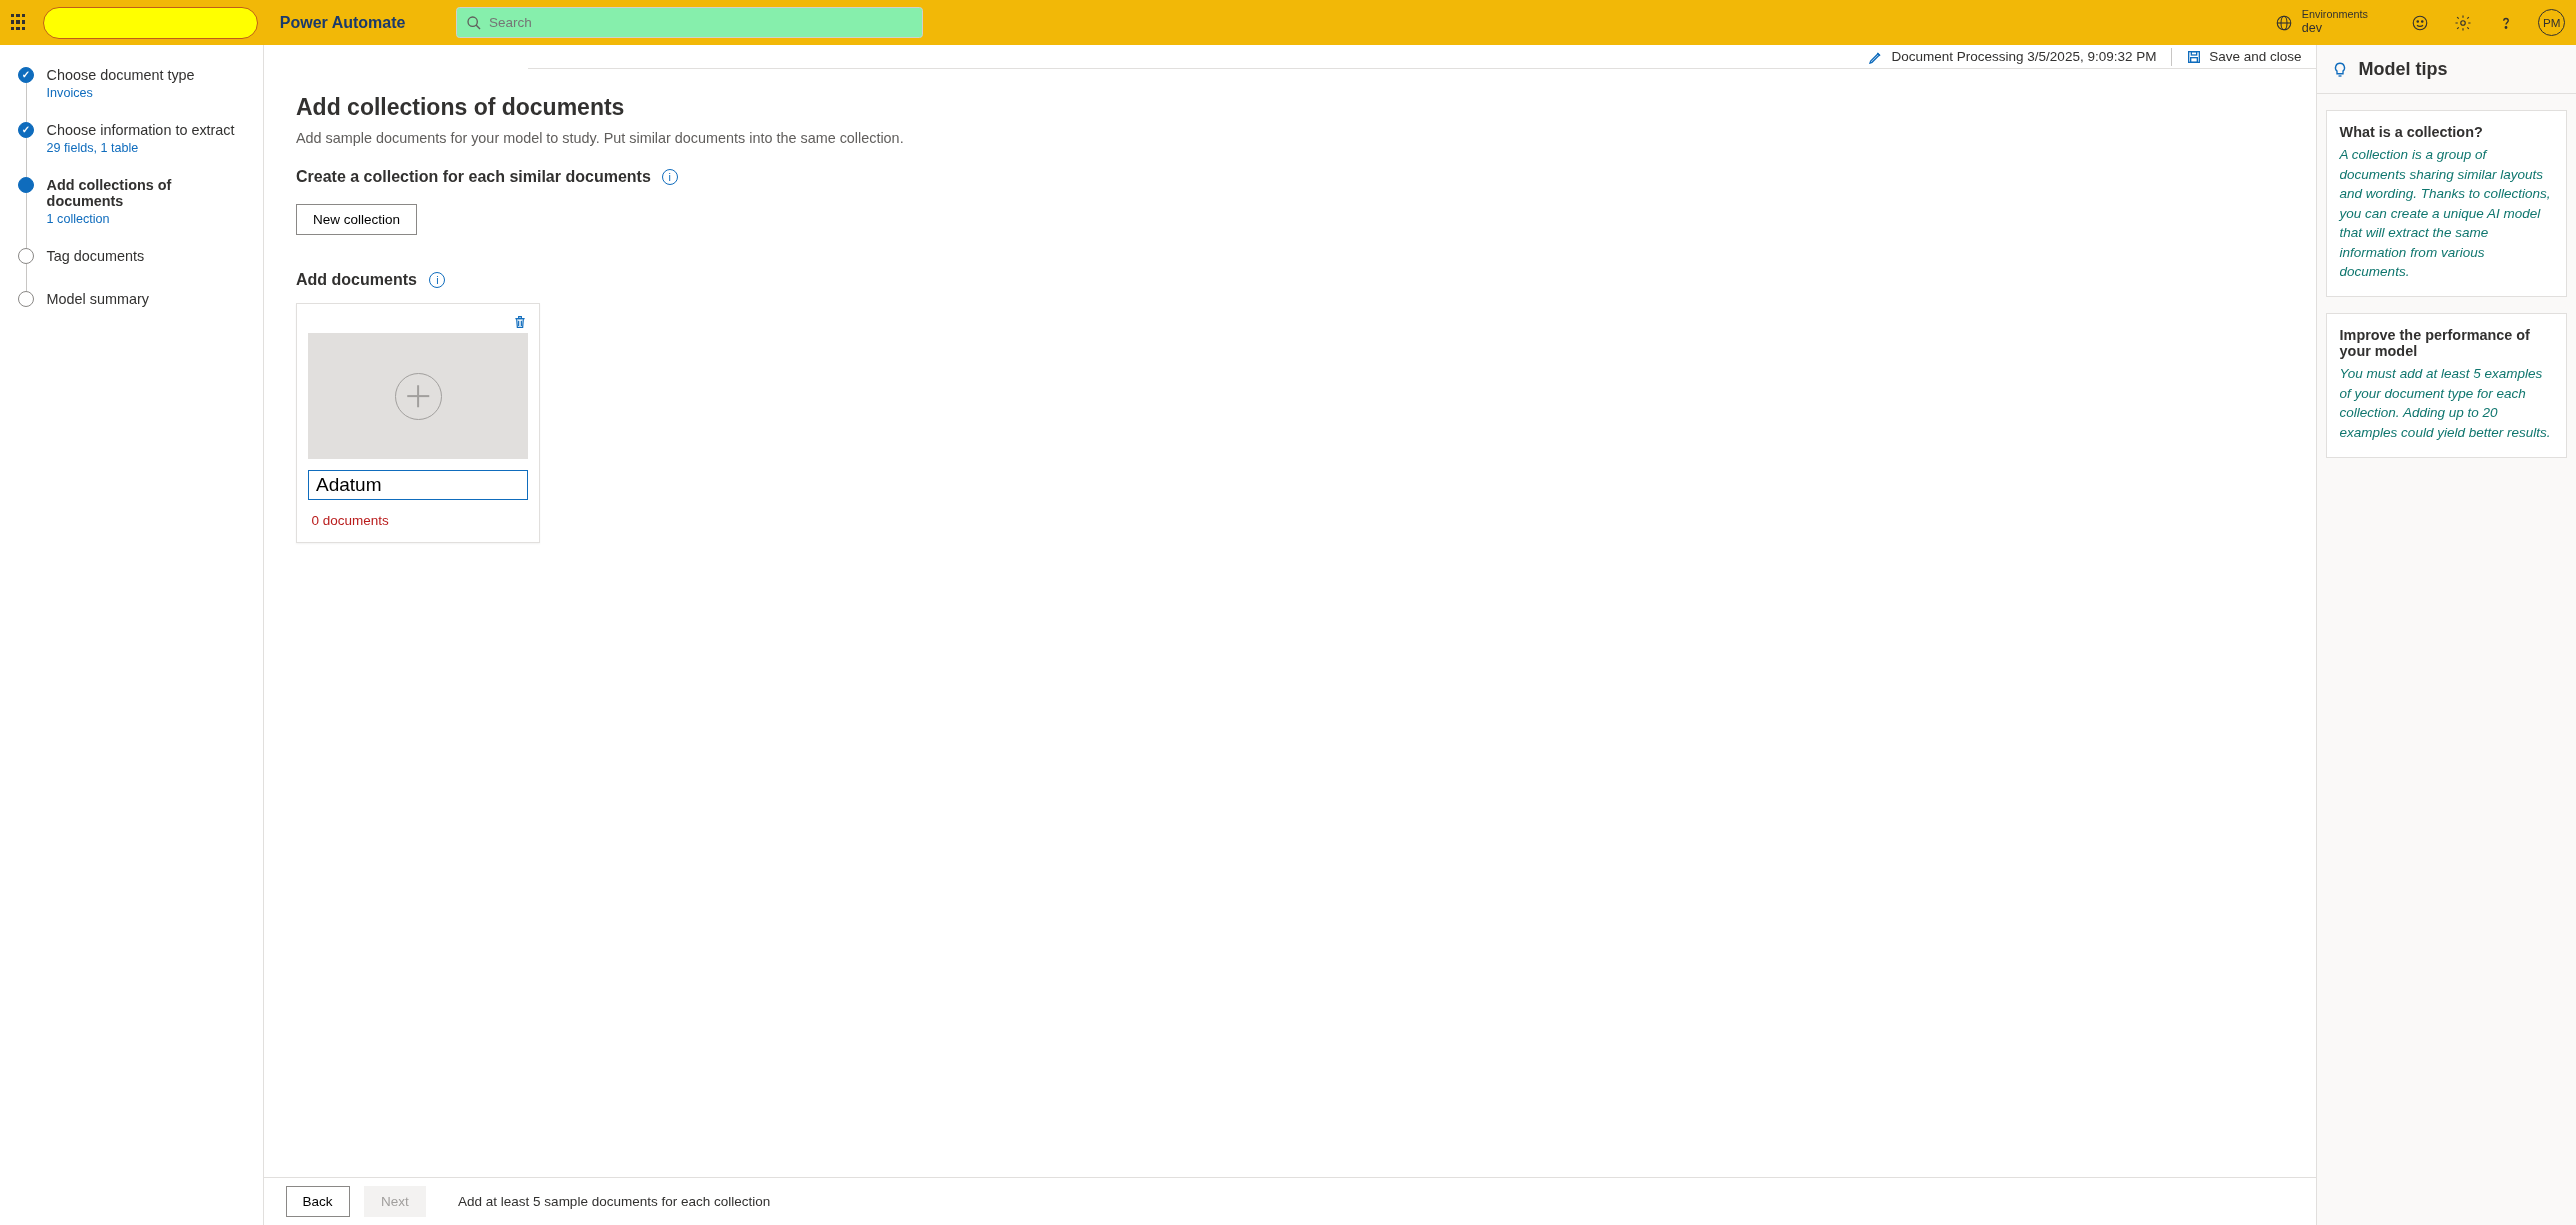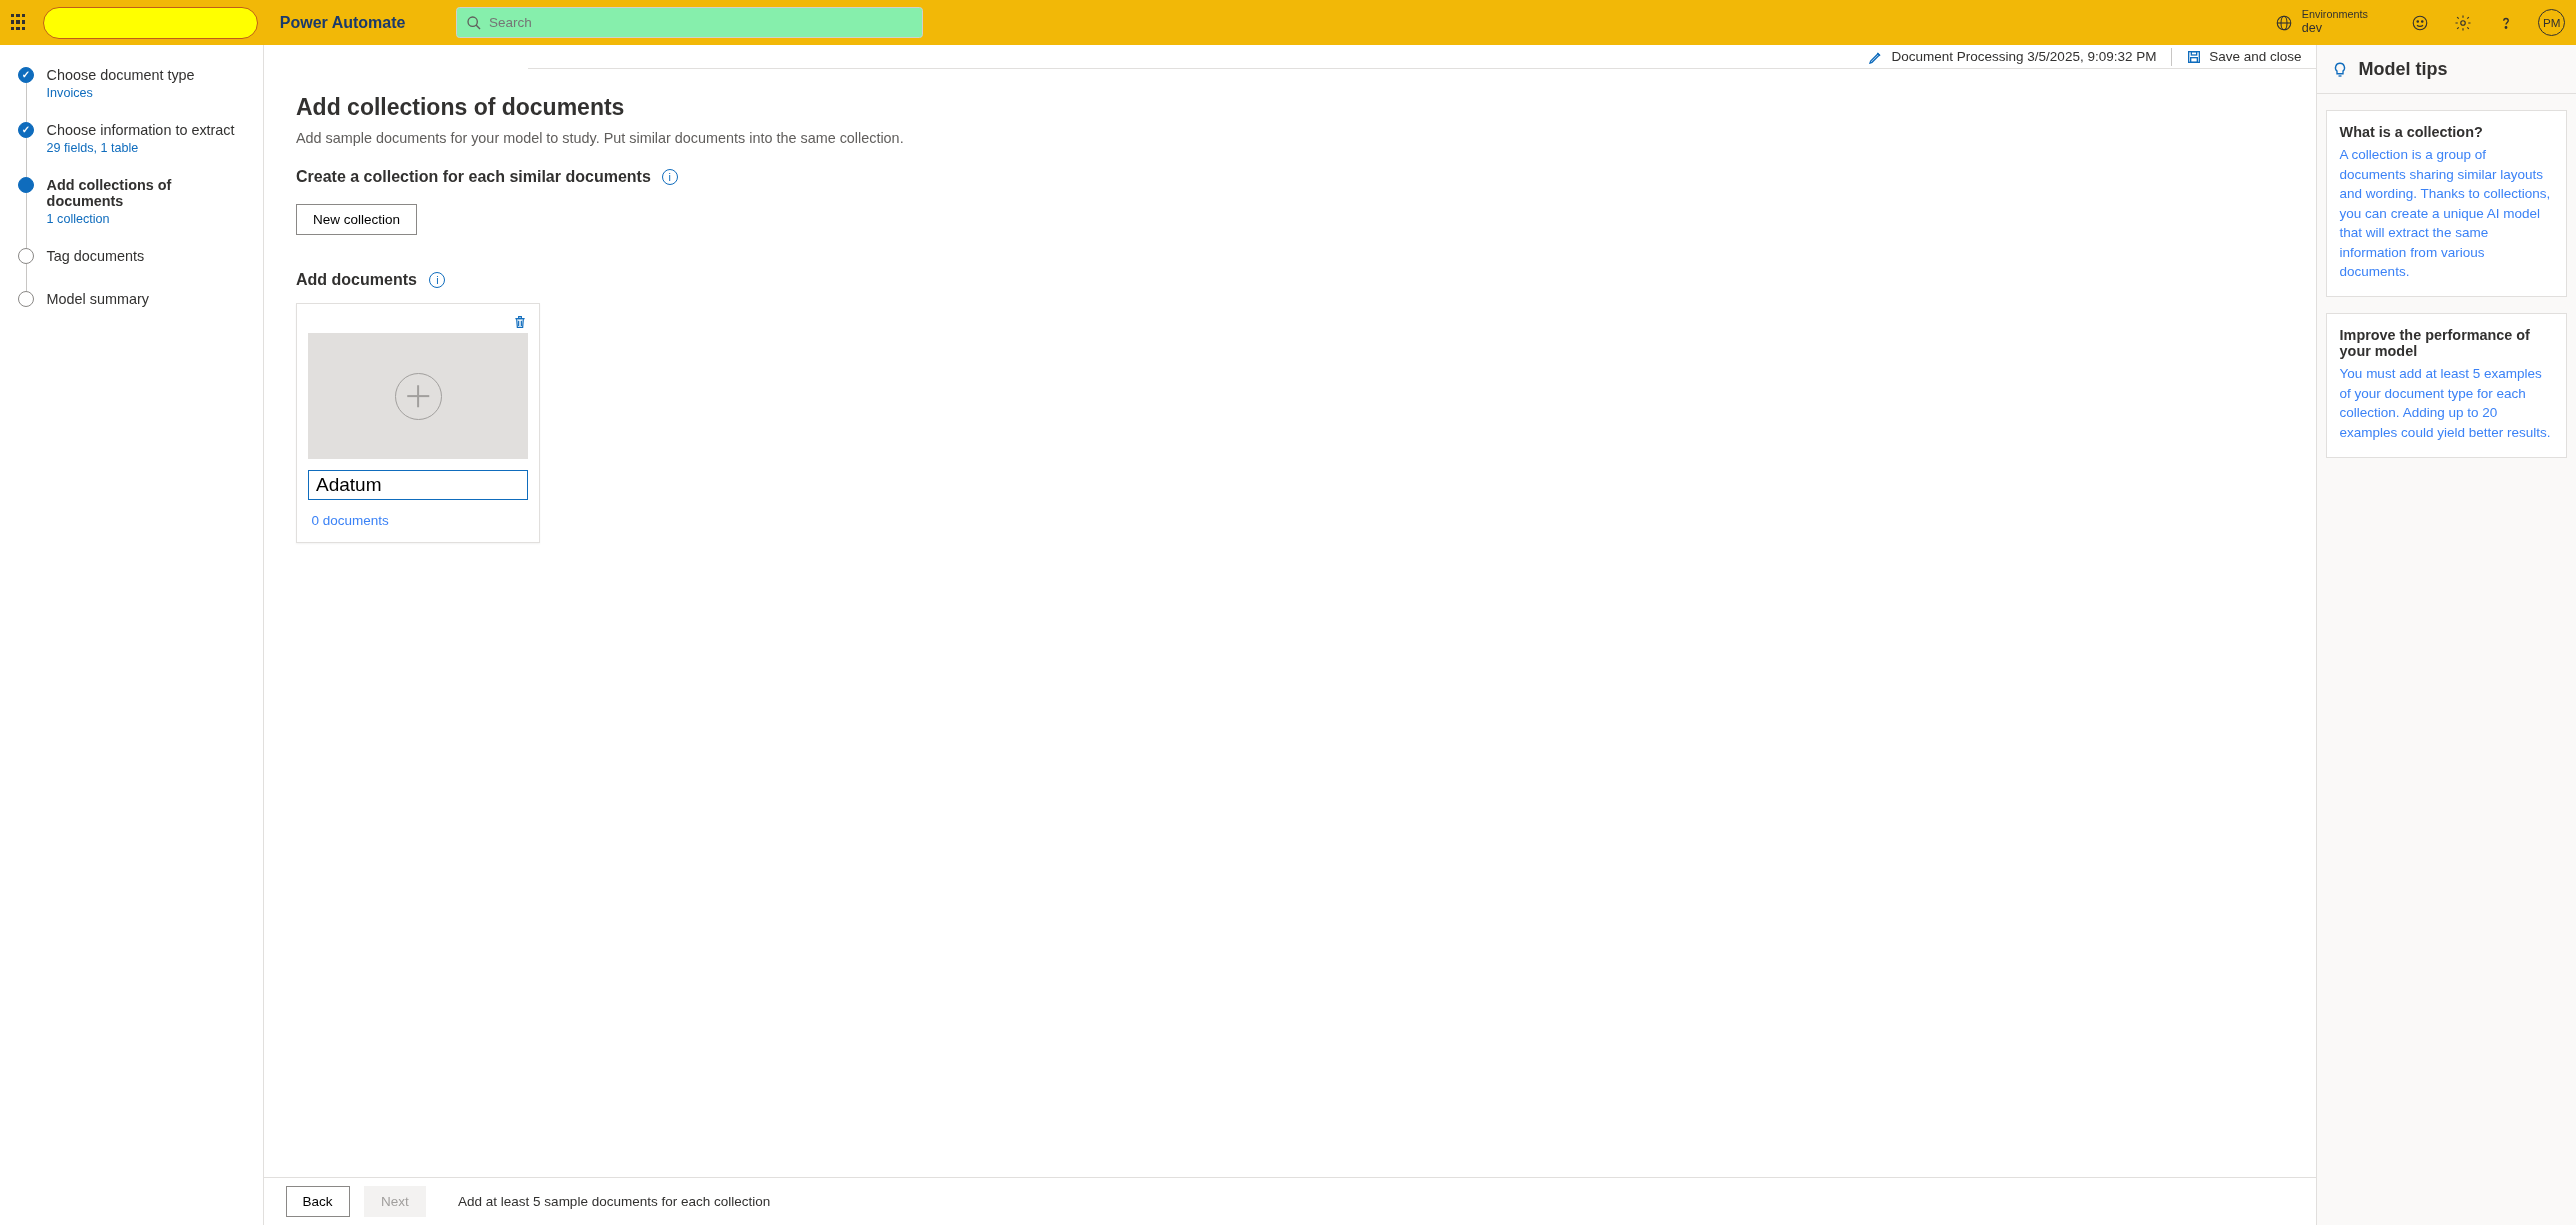--- a/index.html
+++ b/index.html
@@ -88,29 +88,29 @@
   }
   .plus-circle { width: 47px; height: 47px; border: 1.8px solid #a19f9d; border-radius: 50%;
     position: relative; }
   .plus-circle::before, .plus-circle::after { content:""; position:absolute; background:#a19f9d; }
   .plus-circle::before { width: 21.5px; height: 1.8px; top: 50%; left: 50%; transform: translate(-50%,-50%); }
   .plus-circle::after  { width: 1.8px; height: 21.5px; top: 50%; left: 50%; transform: translate(-50%,-50%); }
   .name-input {
     margin-top: 10.8px; width: 100%; height: 30.5px; border: 1.8px solid #0f6cbd;
     padding: 0 7.2px; font-size: 19px; outline: none;
   }
-  .doc-count { margin-top: 12.6px; padding: 0 3.6px; font-size: 13.5px; color: #3b82f6; }
+  .doc-count { margin-top: 12.6px; padding: 0 3.6px; font-size: 13.5px; color: #b91c1c; }
 
   
   .tips { width: 260px; border-left: 0.9px solid #e1dfdd; padding: 14.4px 0; background: #faf9f8; overflow: auto; }
   .tips-header { display: flex; align-items: center; gap: 9px; font-size: 18px; font-weight: 600;
     padding: 0 14.4px 12.6px; border-bottom: 0.9px solid #e1dfdd; }
   .tip-card { background: #fff; border: 0.9px solid #e1dfdd; margin: 16px 9px 0; padding: 12.6px 12.6px 14.4px; font-size: 13.5px; }
   .tip-card h3 { font-size: 14.4px; font-weight: 600; margin-bottom: 5.4px; }
-  .tip-card p { color: #3b82f6; line-height: 1.45; }
+  .tip-card p { color: #0f766e; line-height: 1.45; font-style: italic; }
   .get-help-row { display: flex; align-items: center; gap: 9px; margin-top: 12.6px; }
   .get-help-row a { color: #0f6cbd; text-decoration: underline; cursor: pointer; }
 
   
   .footer {
     position: fixed; bottom: 0; left: 264px; right: 260px;
     border-top: 0.9px solid #e1dfdd; background: #fff; height: 48px;
     display: flex; align-items: center; gap: 14.4px; padding: 0 21.5px;
   }
   .footer .hint { font-size: 13.5px; color: #323130; margin-left: 18px; }

